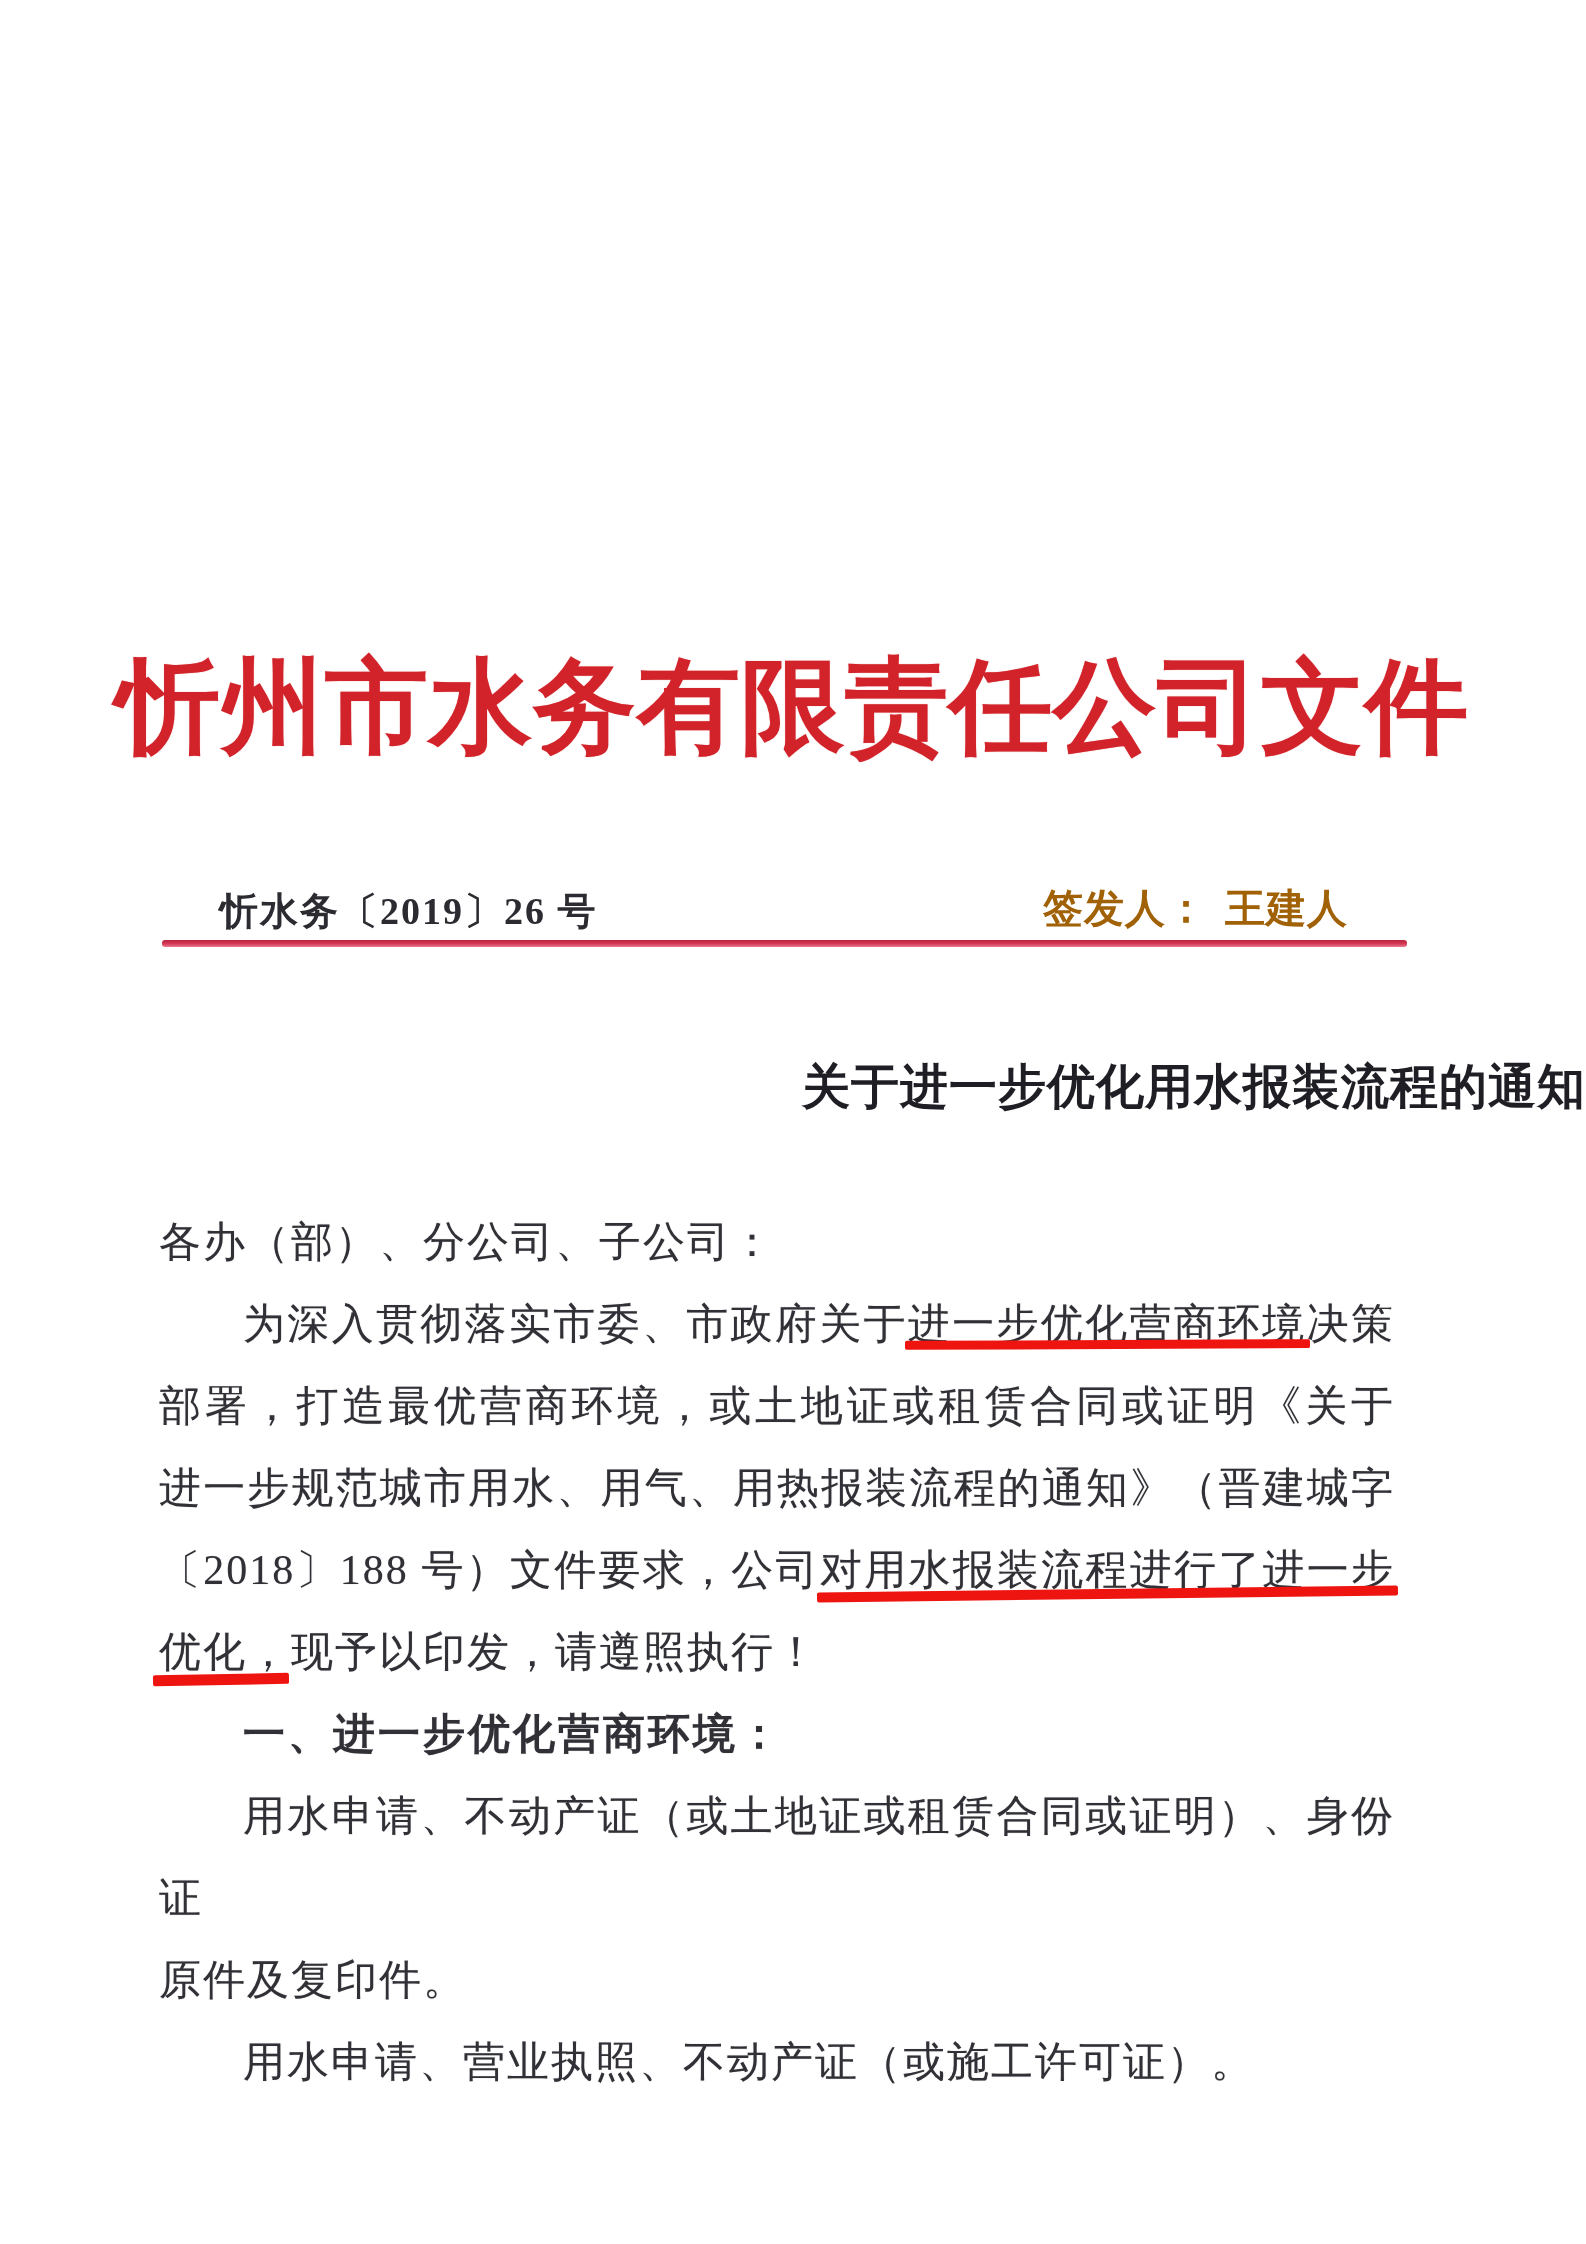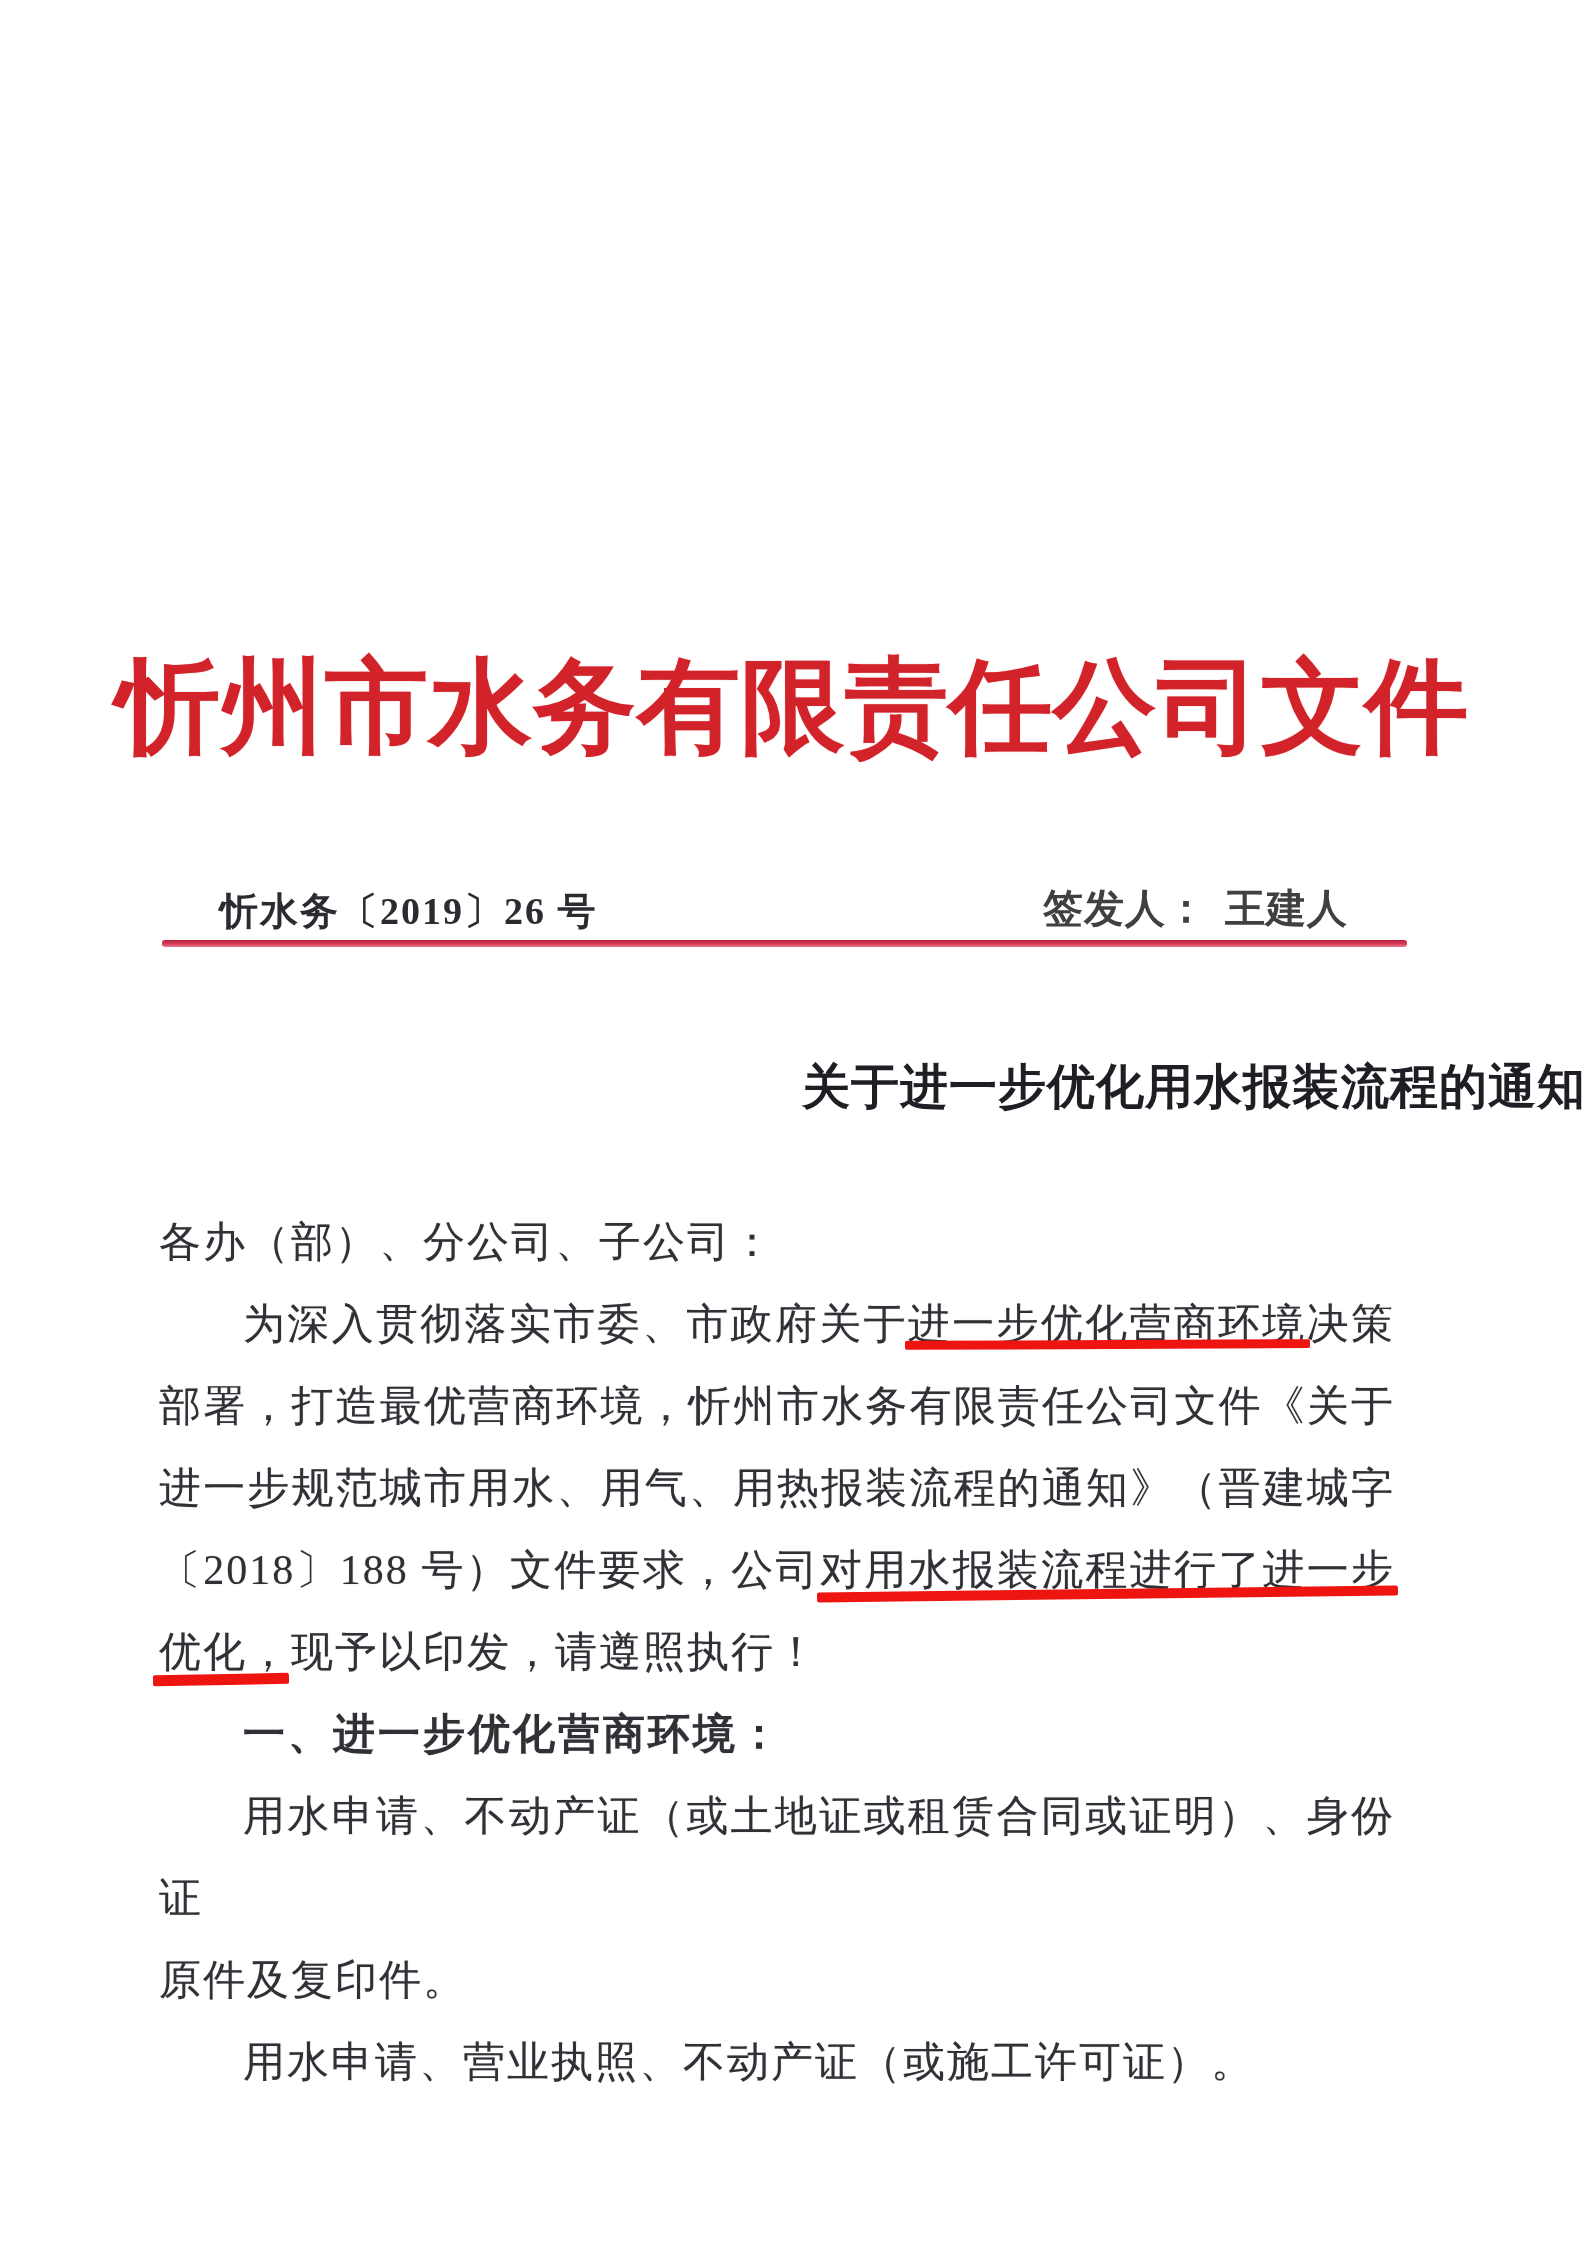--- a/index.html
+++ b/index.html
@@ -27,21 +27,21 @@
   
   .docnum{
     position:absolute;left:220px;top:886px;
     font-size:38px;line-height:50px;
     letter-spacing:2px;font-weight:600;color:#2b2b31;
     white-space:nowrap;
   }
   .signer{
     position:absolute;right:238px;top:884px;
     font-size:40px;line-height:50px;
-    letter-spacing:1px;font-weight:700;color:#404040;
+    letter-spacing:1px;font-weight:700;color:#a16207;
     white-space:nowrap;
   }
   .signer .name{margin-left:18px;}
   
   .redrule{
     position:absolute;left:162px;top:940px;
     width:1245px;height:7px;
     background:linear-gradient(#b82440 0%,#d63a56 55%,#e87d92 100%);
     border-radius:3px;
   }
@@ -98,21 +98,21 @@
 
     <div class="ln">
       <span>各办（部）、分公司、子公司：</span>
     </div>
 
     <div class="ln ind jfy">
       <span>为深入贯彻落实市委、市政府关于</span><span class="u tilt1">进一步优化营商环境</span><span>决策</span>
     </div>
 
     <div class="ln jfy">
-      <span>部署，打造最优营商环境，忻州市水务有限责任公司文件《关于</span>
+      <span>部署，打造最优营商环境，或土地证或租赁合同或证明《关于</span>
     </div>
 
     <div class="ln jfy">
       <span>进一步规范城市用水、用气、用热报装流程的通知》（晋建城字</span>
     </div>
 
     <div class="ln jfy">
       <span>〔2018〕188 号）文件要求，公司</span><span class="u tilt2">对用水报装流程进行了进一步</span>
     </div>
 

